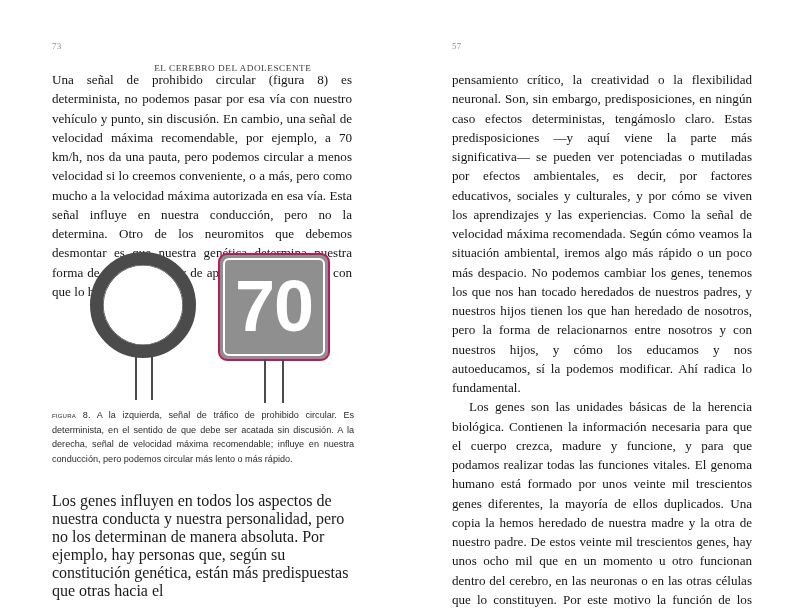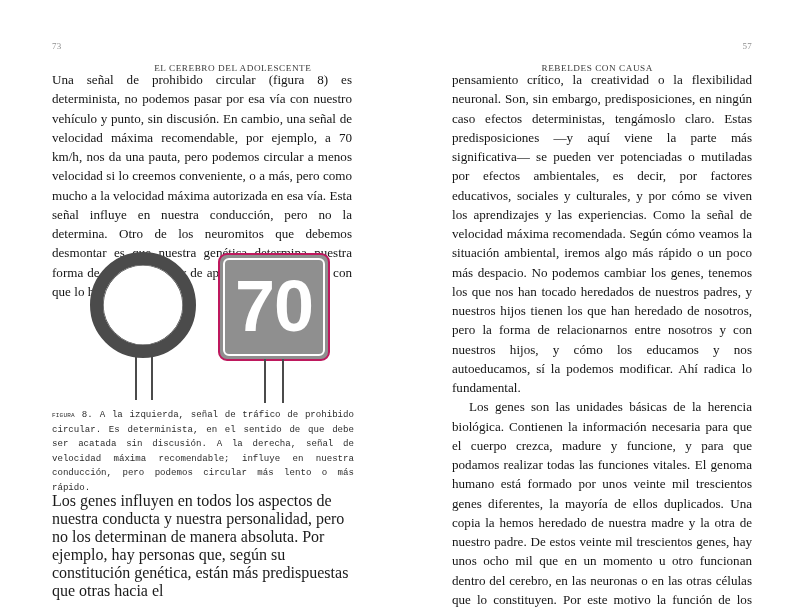--- a/index.html
+++ b/index.html
@@ -169,21 +169,21 @@
   .sign-square-wrap .posts { top: 106px; }
   .sign-square-wrap .post.p1 { left: 46px; }
   .sign-square-wrap .post.p2 { left: 64px; }
 
   
   .caption {
     position: absolute;
     left: 52px;
     top: 408px;
     width: 302px;
-    font-family: Liberation Mono, monospace;
+    font-family: Liberation Sans, sans-serif;
     font-size: 9.1px;
     line-height: 14.6px;
     text-align: justify;
     color: #2b2b2b;
   }
   .caption .figlabel {
     font-variant: small-caps;
     text-transform: lowercase;
     letter-spacing: 0.2px;
   }
@@ -202,21 +202,20 @@
 <body>
 
 <div class="page">
 
   <div class="runhead left">
     <span class="folio">73</span>
     <span class="runtitle">El cerebro del adolescente</span>
   </div>
 
   <div class="runhead right">
-    <span class="runtitle">Rebeldes con causa</span>
     <span class="folio">57</span>
   </div>
 
   <div class="column left">
     <p>Una señal de prohibido circular (figura 8) es determinista, no podemos pasar por esa vía con nuestro vehículo y punto, sin discusión. En cambio, una señal de velocidad máxima recomendable, por ejemplo, a 70 km/h, nos da una pauta, pero podemos circular a menos velocidad si lo creemos conveniente, o a más, pero como mucho a la velocidad máxima autorizada en esa vía. Esta señal influye en nuestra conducción, pero no la determina. Otro de los neuromitos que debemos desmontar es que nuestra genética determina nuestra forma de comportarnos y de aprender, y la facilidad con que lo hacemos.</p>
   </div>
 
   <div class="figure">
     <div class="signs">
 

